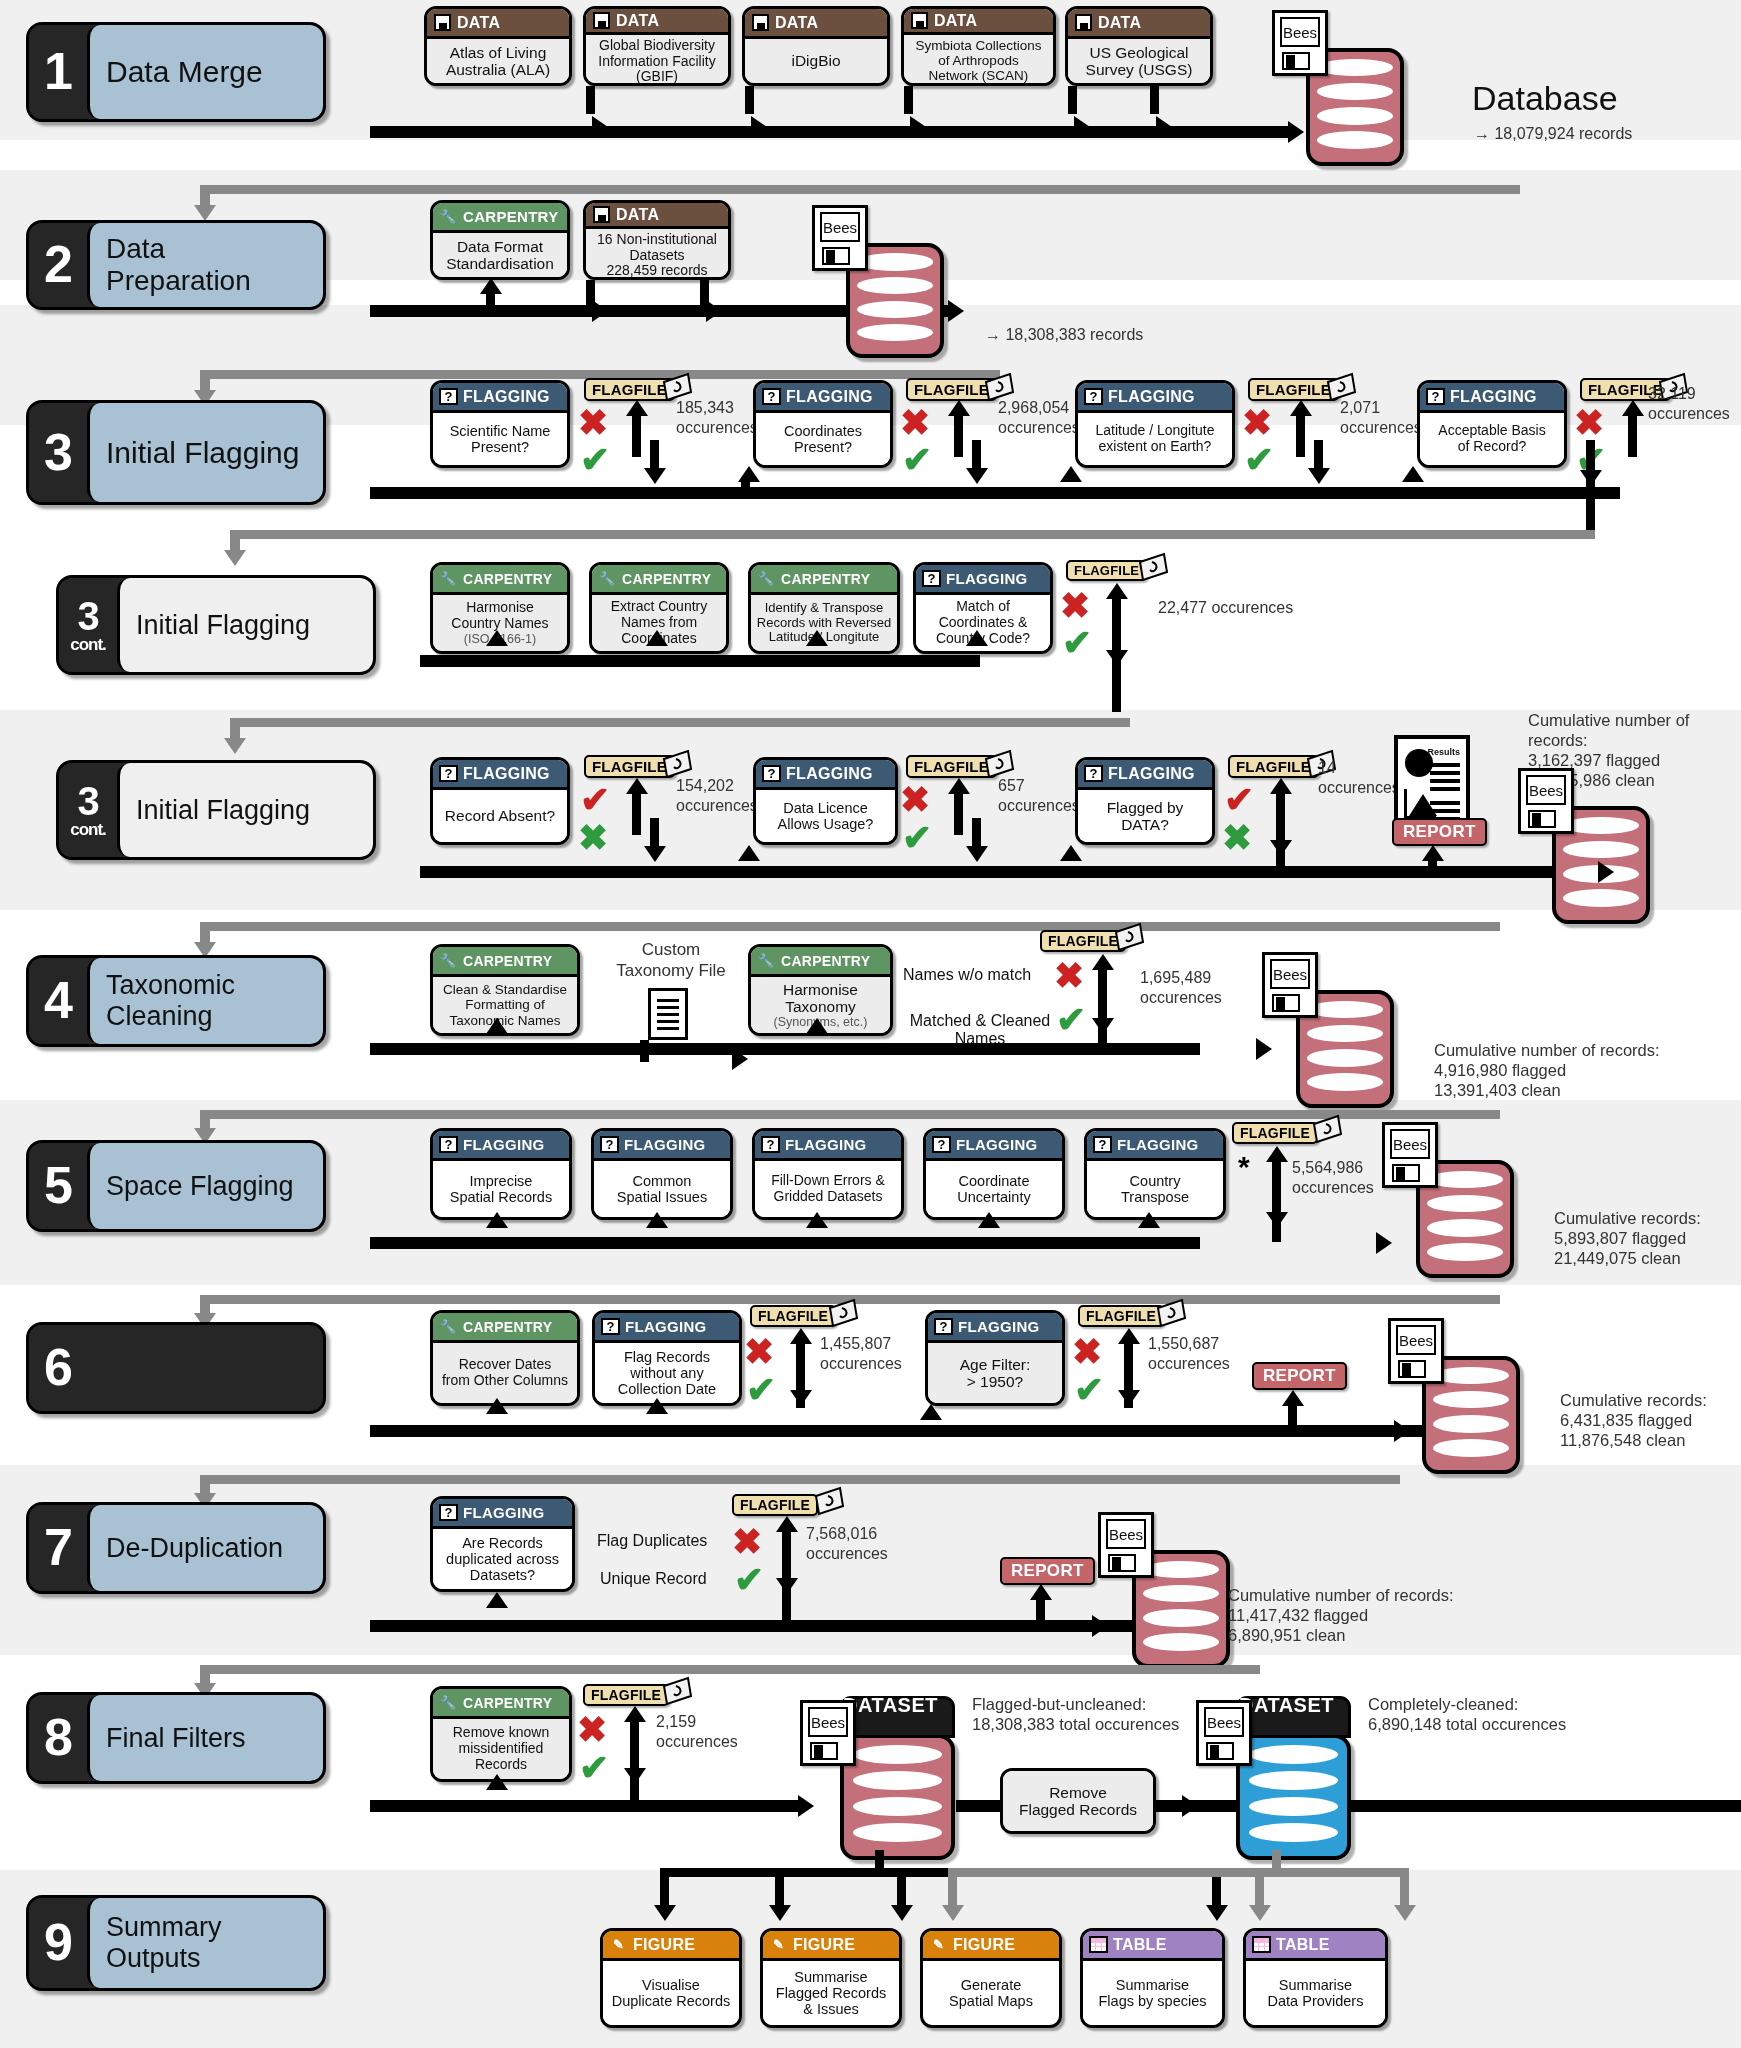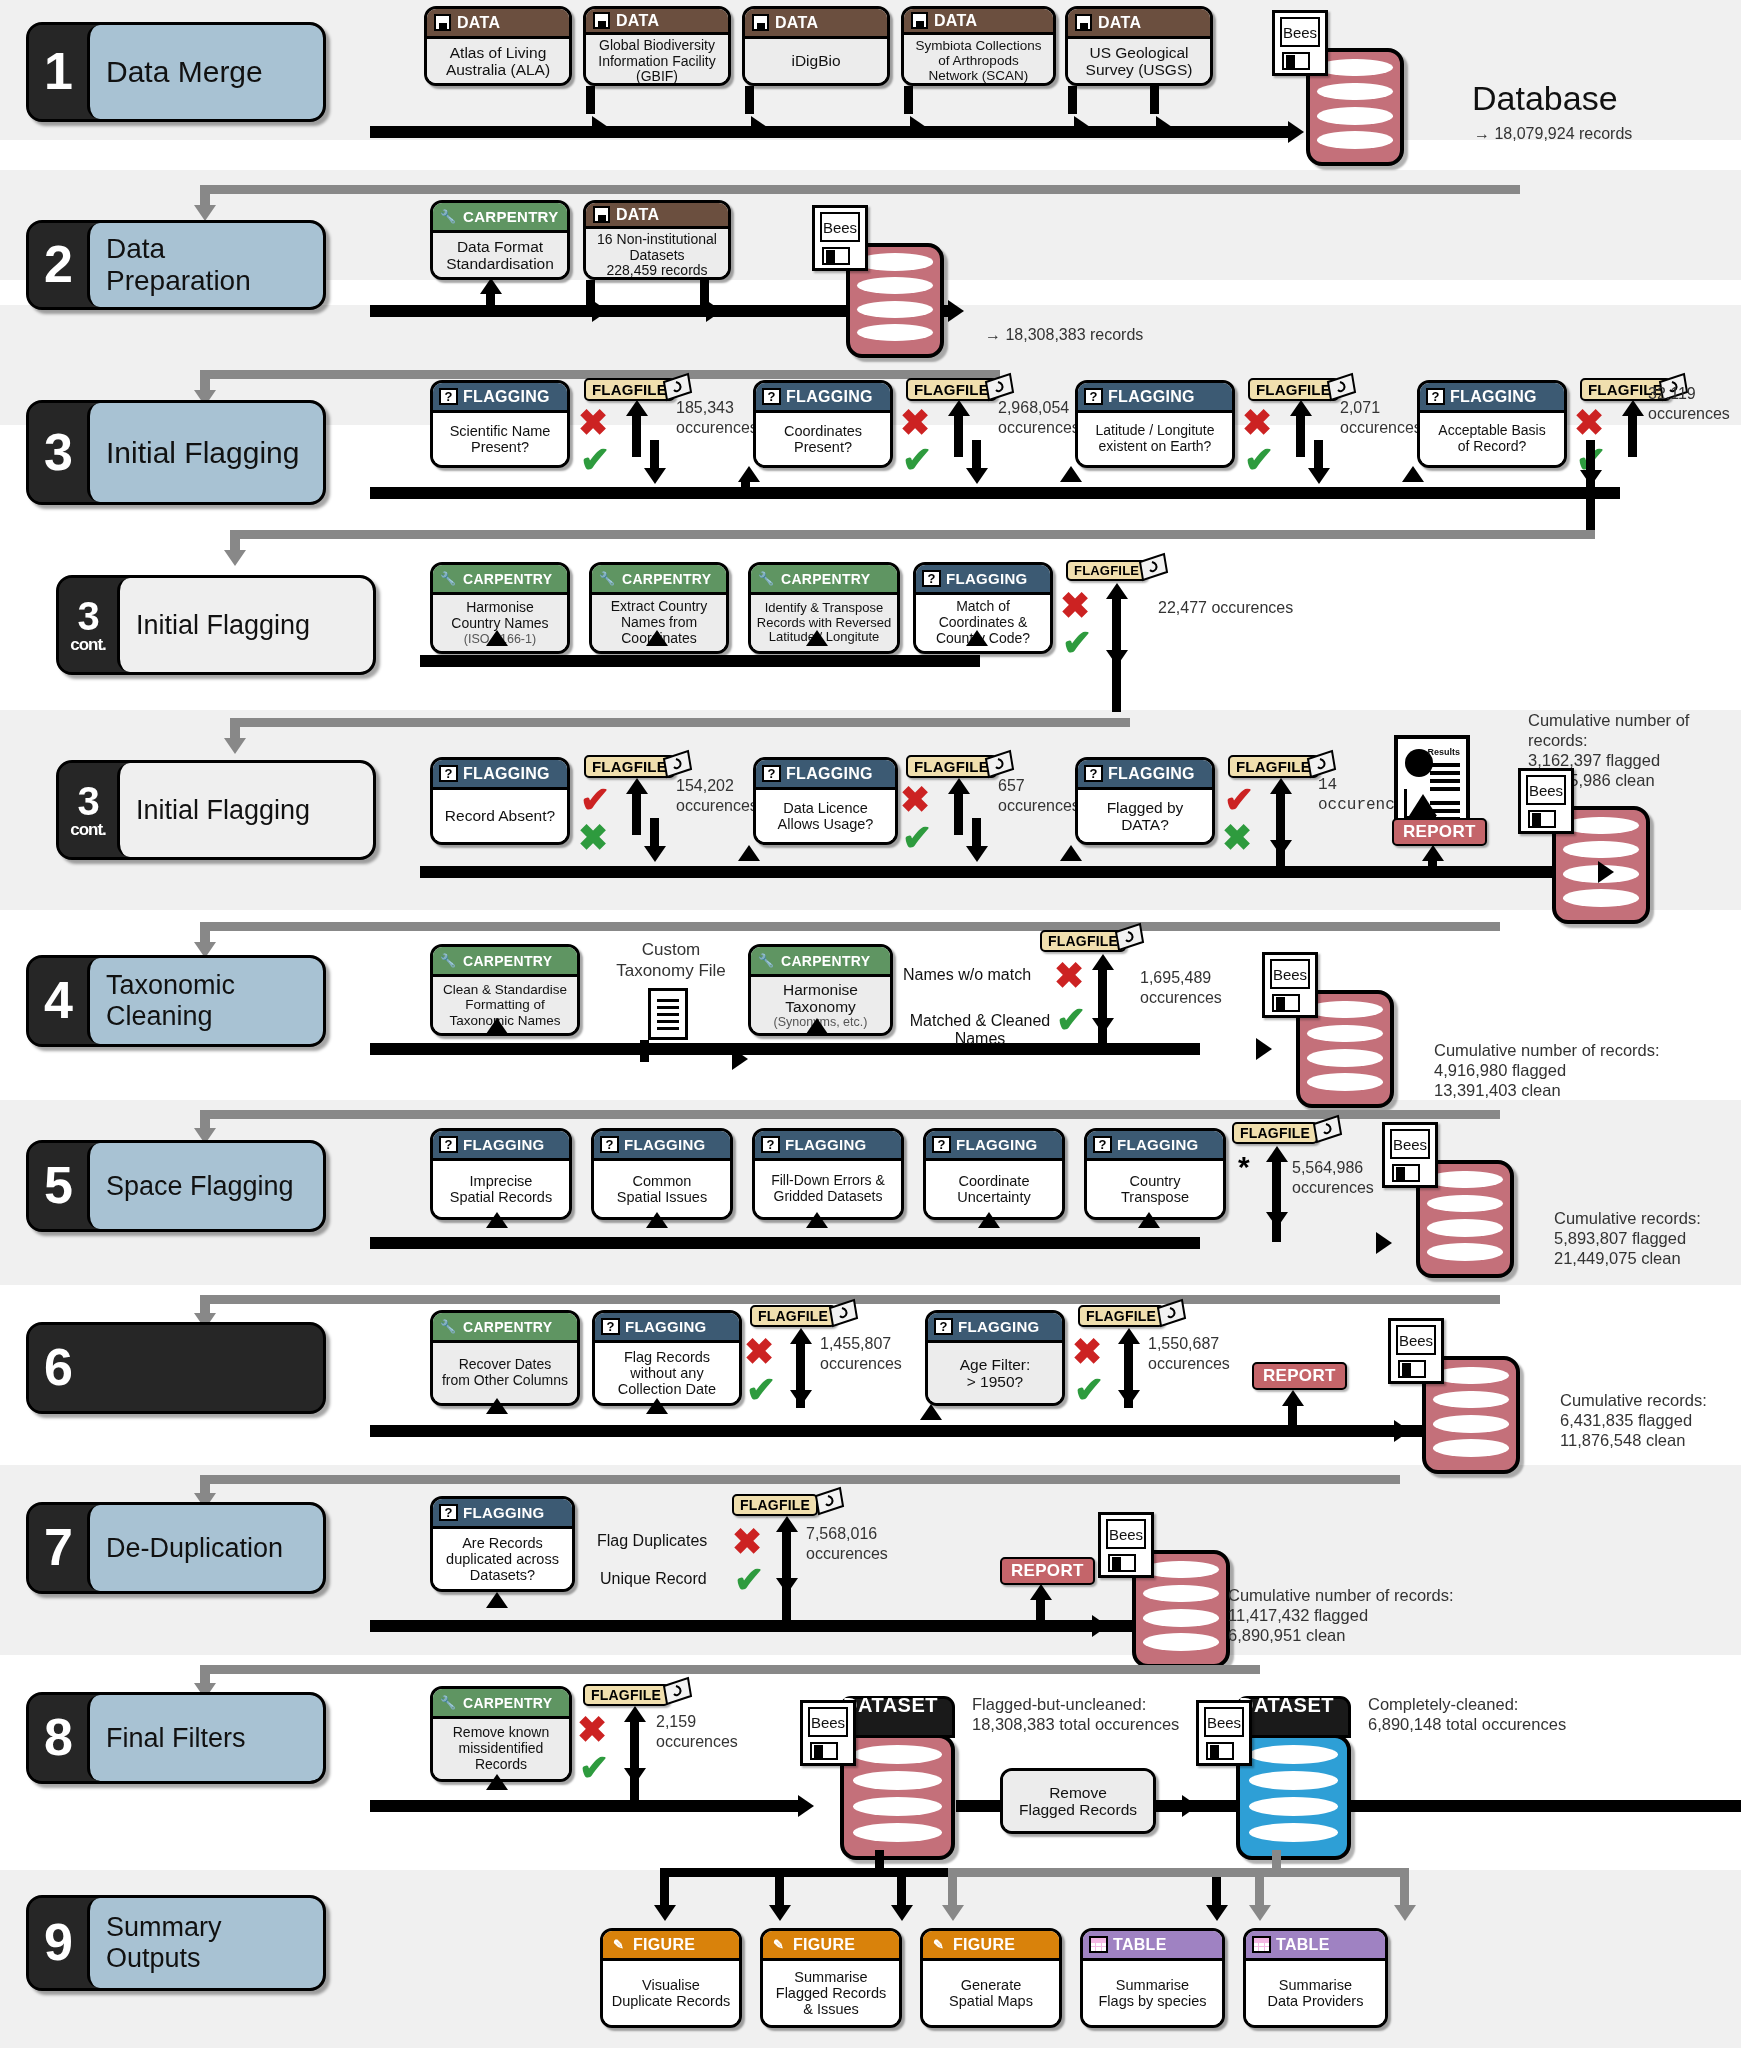--- a/index.html
+++ b/index.html
@@ -622,21 +622,21 @@
       <polygon points="4,10 28,2 31,20 7,28" fill="#f2f2f2" stroke="#000" stroke-width="2"></polygon>
       <path d="M16 10 q6 2 4 7 q-3 4 -6 1" fill="none" stroke="#000" stroke-width="2"></path>
     </svg>
 </div>
 <div class="mark ck-red" style="left:1224px;top:782px;">✔</div>
 <div class="mark x-green" style="left:1222px;top:820px;">✖</div>
 <div class="ln" style="left:1276px;top:790px;width:9px;height:45px;"></div>
 <div class="arrow ar-u" style="left:1270px;top:778px;"></div>
 <div class="ln" style="left:1276px;top:818px;width:9px;height:50px;"></div>
 <div class="arrow ar-d" style="left:1270px;top:840px;"></div>
-<div class="txt" style="left:1318px;top:776px;font-family:Liberation Mono, monospace;">
+<div class="txt" style="left:1318px;top:758px;">
   <span>14</span><br><span>occurences</span></div>
 
 <div class="results-doc" style="left:1394px;top:735px;">
   <div class="pie"></div>
   <div class="rt">Results</div>
   <div class="rl" style="top:24px;width:30px;"></div>
     <div class="rl" style="top:32px;width:30px;"></div>
   <div class="rl" style="top:40px;width:30px;"></div>
     <div class="rl" style="top:48px;width:30px;"></div>
   <div class="mt"></div>
@@ -1157,21 +1157,21 @@
     <span style="display: block;">Summarise</span>
       <span style="display: block;">Flagged Records</span>
       <span style="display: block;">&amp; Issues</span>
   </div>
 </div>
 <div class="node figure" style="left:920px;top:1928px;width:142px;height:100px;">
   <div class="hdr figure">
     <span class="ico">✎</span>
     <span>FIGURE</span>
   </div>
-  <div class="body" style="font-size:14.5px;">
+  <div class="body" style="font-size:14.5px;border-radius:31px;">
     <span style="display: block;">Generate</span>
       <span style="display: block;">Spatial Maps</span>
   </div>
 </div>
 <div class="node table" style="left:1080px;top:1928px;width:145px;height:100px;">
   <div class="hdr table">
     <span class="ico">
         <span class="gl-tbl">
           <i></i>
           <i></i>

